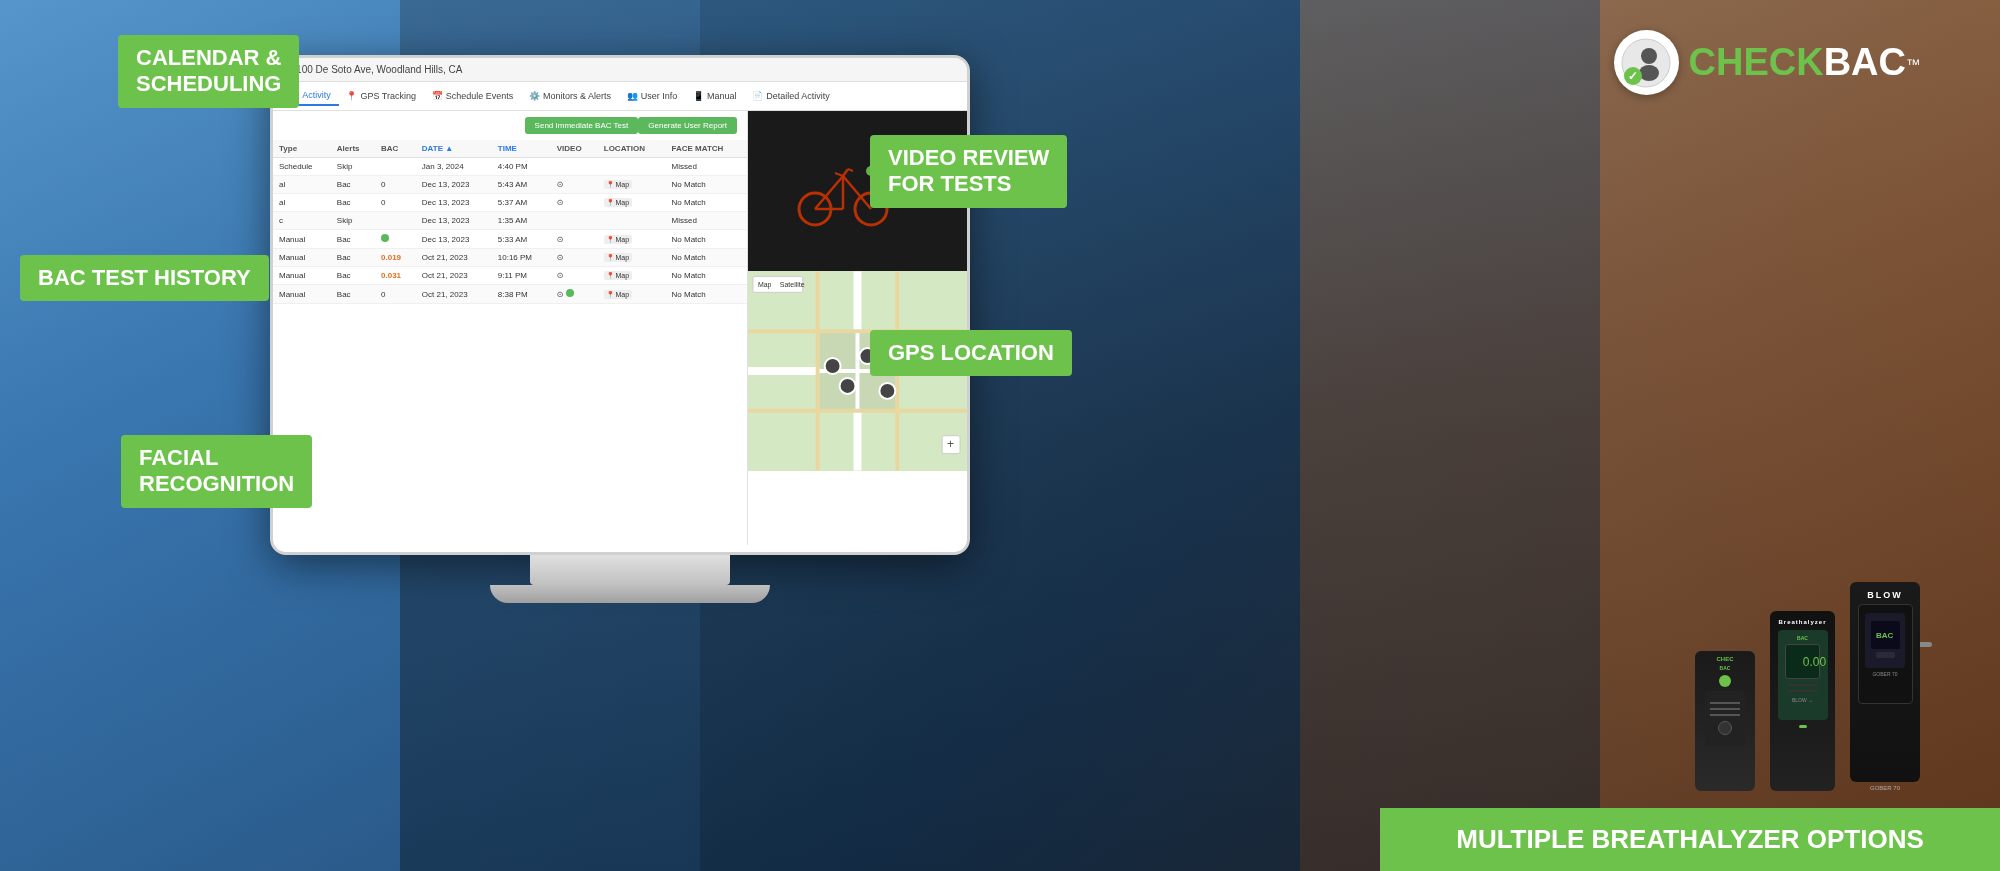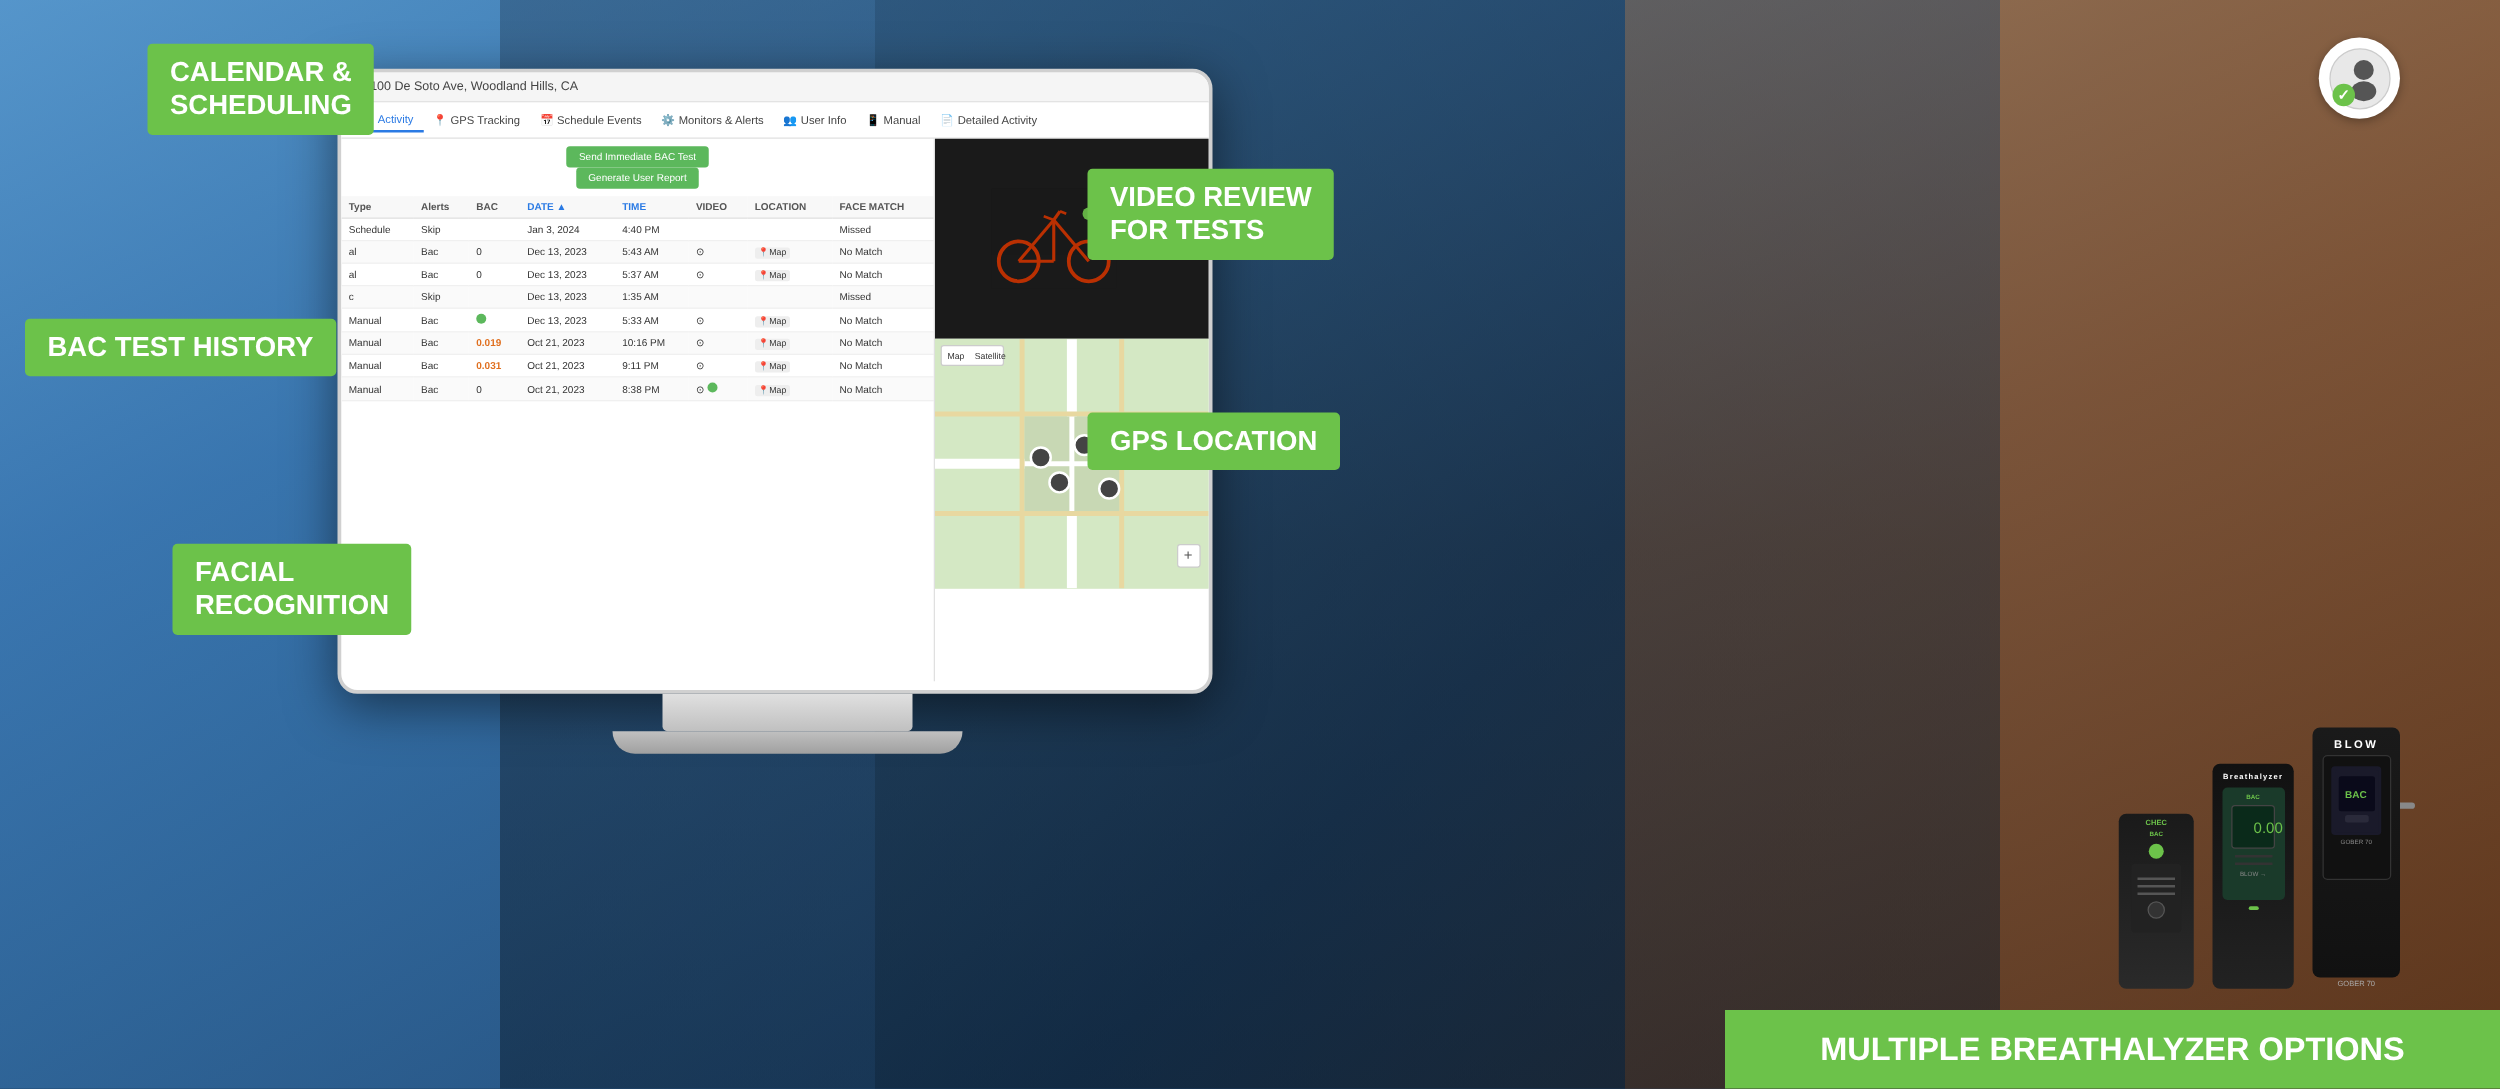--- a/index.html
+++ b/index.html
@@ -152,21 +152,20 @@
       color: #2a7ae4;
       border-bottom: 2px solid #2a7ae4;
     }
 
     .screen-toolbar {
       padding: 6px 10px;
       background: #fff;
       display: flex;
       justify-content: flex-end;
       align-items: center;
-      flex-direction: column;
     }
 
     .btn-green {
       background: #5cb85c;
       color: #fff;
       border: none;
       padding: 4px 10px;
       border-radius: 3px;
       font-size: 8px;
       cursor: pointer;
@@ -288,21 +287,21 @@
       text-decoration: underline;
     }
 
     .callout-bac .callout-box {
       font-size: 22px;
     }
 
     
     .callout-facial {
       top: 435px;
-      left: 138px;
+      left: 121px;
       border-radius: 11px;
     }
 
     .callout-facial .callout-box {
       font-size: 22px;
     }
 
     
     .callout-video {
       top: 135px;
@@ -422,20 +421,23 @@
     <svg viewBox="0 0 50 50" xmlns="http://www.w3.org/2000/svg">
 
       <circle cx="25" cy="25" r="24" fill="#e8e8e8" stroke="#ccc" stroke-width="1"></circle>
 
       <circle cx="28" cy="18" r="8" fill="#555"></circle>
       <ellipse cx="28" cy="35" rx="10" ry="8" fill="#555"></ellipse>
 
       <circle cx="12" cy="38" r="9" fill="#6cc24a"></circle>
       <text x="7" y="42" fill="white" font-size="12" font-weight="bold">✓</text>
     </svg>
+  </div>
+  <div>
+    <span style="font-size:38px; font-weight:900; color:#6cc24a;">CHECK</span><span style="font-size:38px; font-weight:900; color:#fff;">BAC</span><sup style="font-size:14px; color:#fff; font-weight:normal;">™</sup>
   </div>
 </div>
 
 <svg class="svg-connectors" xmlns="http://www.w3.org/2000/svg">
 
   <line x1="420" y1="165" x2="450" y2="175" stroke="#f5a623" stroke-width="2"></line>
 
   <line x1="295" y1="285" x2="310" y2="285" stroke="#f5a623" stroke-width="2"></line>
 
   <line x1="460" y1="500" x2="490" y2="490" stroke="#f5a623" stroke-width="2"></line>

